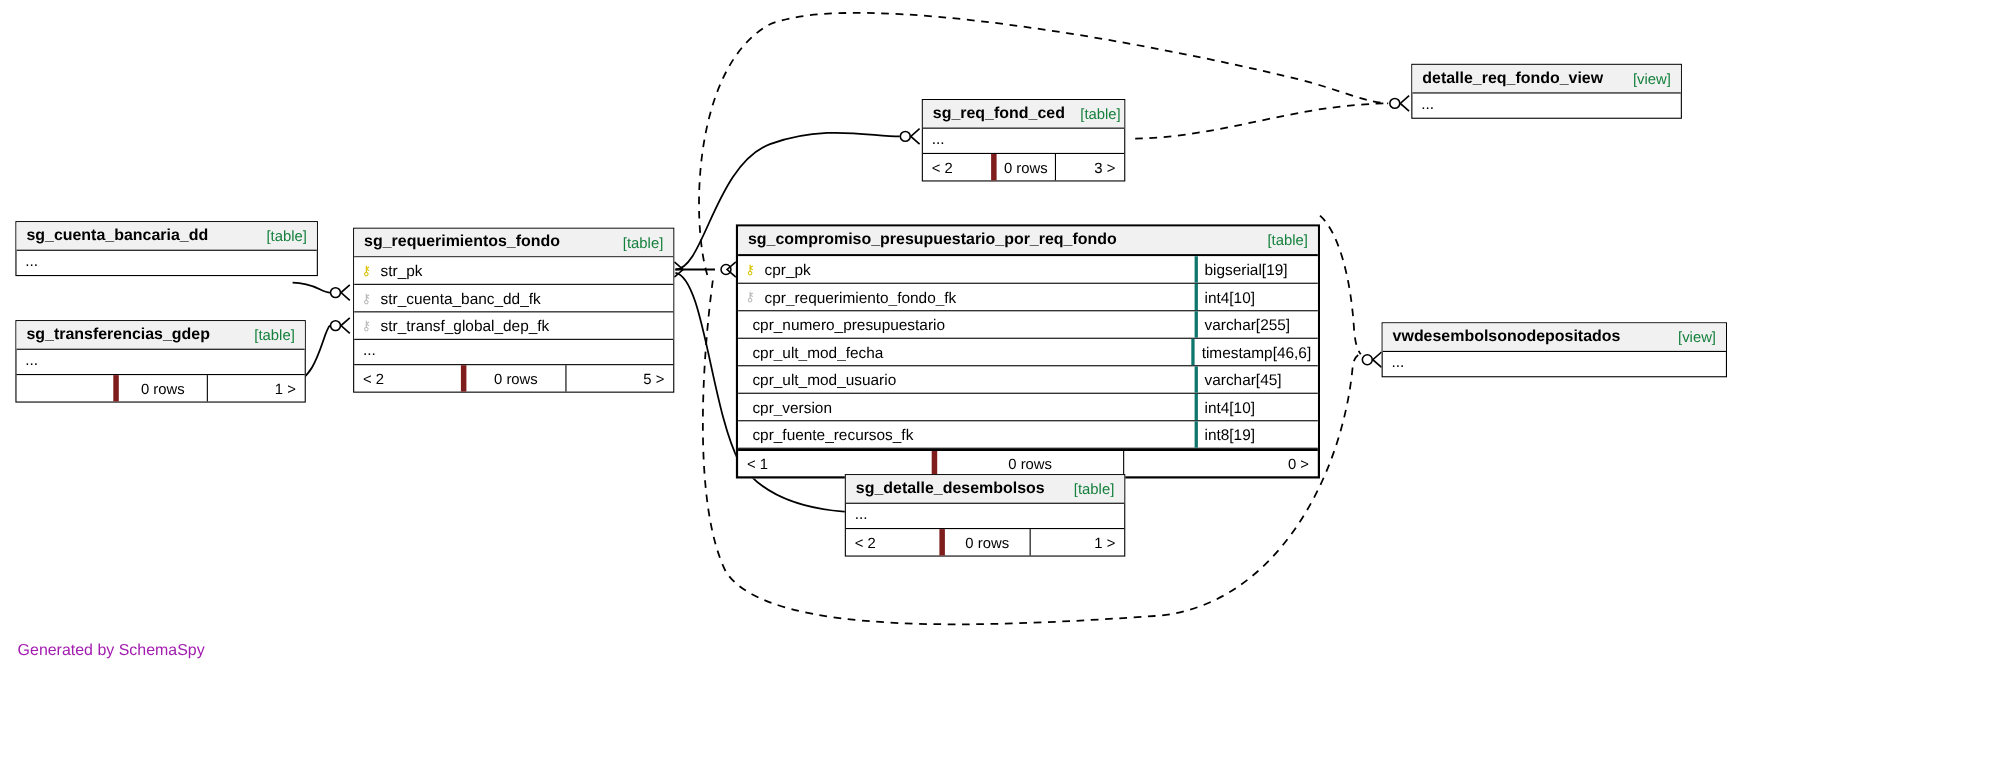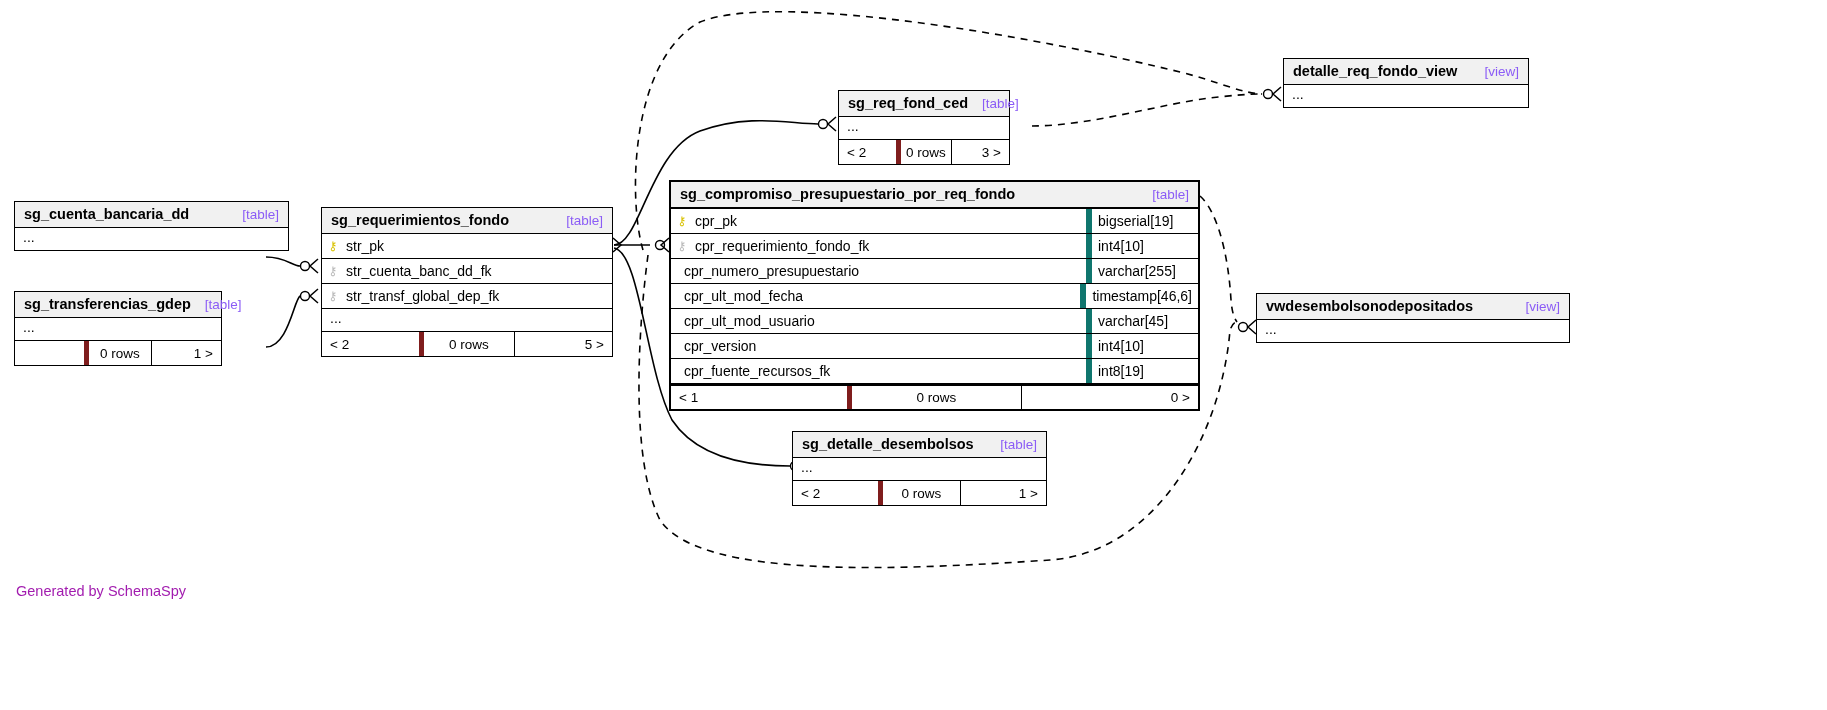--- a/index.html
+++ b/index.html
@@ -44,21 +44,21 @@
     padding: 4px 9px 5px 9px;
     box-sizing: border-box;
   }
   .node .tname {
     font-weight: bold;
     font-size: 14.5px;
     white-space: nowrap;
   }
   .node .ttype {
     font-size: 13.5px;
-    color: #8b5cf6;
+    color: #15803d;
     padding-left: 14px;
     white-space: nowrap;
   }
   .node .cols {
     background: #fff;
   }
   .node .col {
     display: flex;
     align-items: center;
     border-bottom: 1px solid #000;
@@ -75,21 +75,21 @@
     line-height: 1;
   }
   .node .col .cname {
     flex: 1 1 auto;
     padding-left: 2px;
     white-space: nowrap;
     overflow: hidden;
   }
   .node .col .ctype {
     flex: 0 0 auto;
-    border-left: 6px solid #0f766e;
+    border-left: 3px solid #0f766e;
     padding: 0 6px;
     height: 100%;
     display: flex;
     align-items: center;
     white-space: nowrap;
     box-sizing: border-box;
     min-width: 112px;
   }
   .node .col.nokey .cname { padding-left: 13px; }
   .node .ellipsis {
@@ -125,21 +125,21 @@
     border-left: 5px solid #7f1d1d;
     border-right: 1px solid #000;
   }
   .node .footer .fright {
     flex: 1 1 0;
     justify-content: flex-end;
     padding-right: 8px;
   }
   .key-pk { color: #d9c200; }
   .key-fk { color: #b9b9b9; }
-  .node.big { border-width: 2px; }
+  .node.big { border-width: 2px; margin-top: 24px; }
   .node.big .title-row { border-bottom-width: 2px; }
   .node.big .footer { border-top-width: 2px; }
   .credit {
     position: absolute;
     font-size: 14.5px;
     color: #a21caf;
     white-space: nowrap;
   }
 </style>
 </head>
@@ -188,42 +188,42 @@
   </svg>
 
   <div class="node" style="left:1283px; top:58px; width:246px;">
     <div class="title-row">
       <span class="tname">detalle_req_fondo_view</span>
       <span class="ttype">[view]</span>
     </div>
     <div class="ellipsis">...</div>
   </div>
 
-  <div class="node" style="left:838px; top:90px; width:172px;">
+  <div class="node" style="left:838px; top:90px; width:185px;">
     <div class="title-row">
       <span class="tname">sg_req_fond_ced</span>
       <span class="ttype">[table]</span>
     </div>
     <div class="ellipsis">...</div>
     <div class="footer">
       <div class="fleft">&lt; 2</div>
       <div class="fmid">0 rows</div>
       <div class="fright">3 &gt;</div>
     </div>
   </div>
 
   <div class="node" style="left:14px; top:201px; width:275px;">
     <div class="title-row">
       <span class="tname">sg_cuenta_bancaria_dd</span>
       <span class="ttype">[table]</span>
     </div>
     <div class="ellipsis">...</div>
   </div>
 
-  <div class="node" style="left:14px; top:291px; width:208px;">
+  <div class="node" style="left:14px; top:291px; width:264px;">
     <div class="title-row">
       <span class="tname">sg_transferencias_gdep</span>
       <span class="ttype">[table]</span>
     </div>
     <div class="ellipsis">...</div>
     <div class="footer">
       <div class="fleft"></div>
       <div class="fmid">0 rows</div>
       <div class="fright">1 &gt;</div>
     </div>
@@ -301,21 +301,21 @@
   </div>
 
   <div class="node" style="left:1256px; top:293px; width:314px;">
     <div class="title-row">
       <span class="tname">vwdesembolsonodepositados</span>
       <span class="ttype">[view]</span>
     </div>
     <div class="ellipsis">...</div>
   </div>
 
-  <div class="node" style="left:792px; top:431px; width:255px;">
+  <div class="node" style="left:768px; top:431px; width:255px;">
     <div class="title-row">
       <span class="tname">sg_detalle_desembolsos</span>
       <span class="ttype">[table]</span>
     </div>
     <div class="ellipsis">...</div>
     <div class="footer">
       <div class="fleft">&lt; 2</div>
       <div class="fmid">0 rows</div>
       <div class="fright">1 &gt;</div>
     </div>

